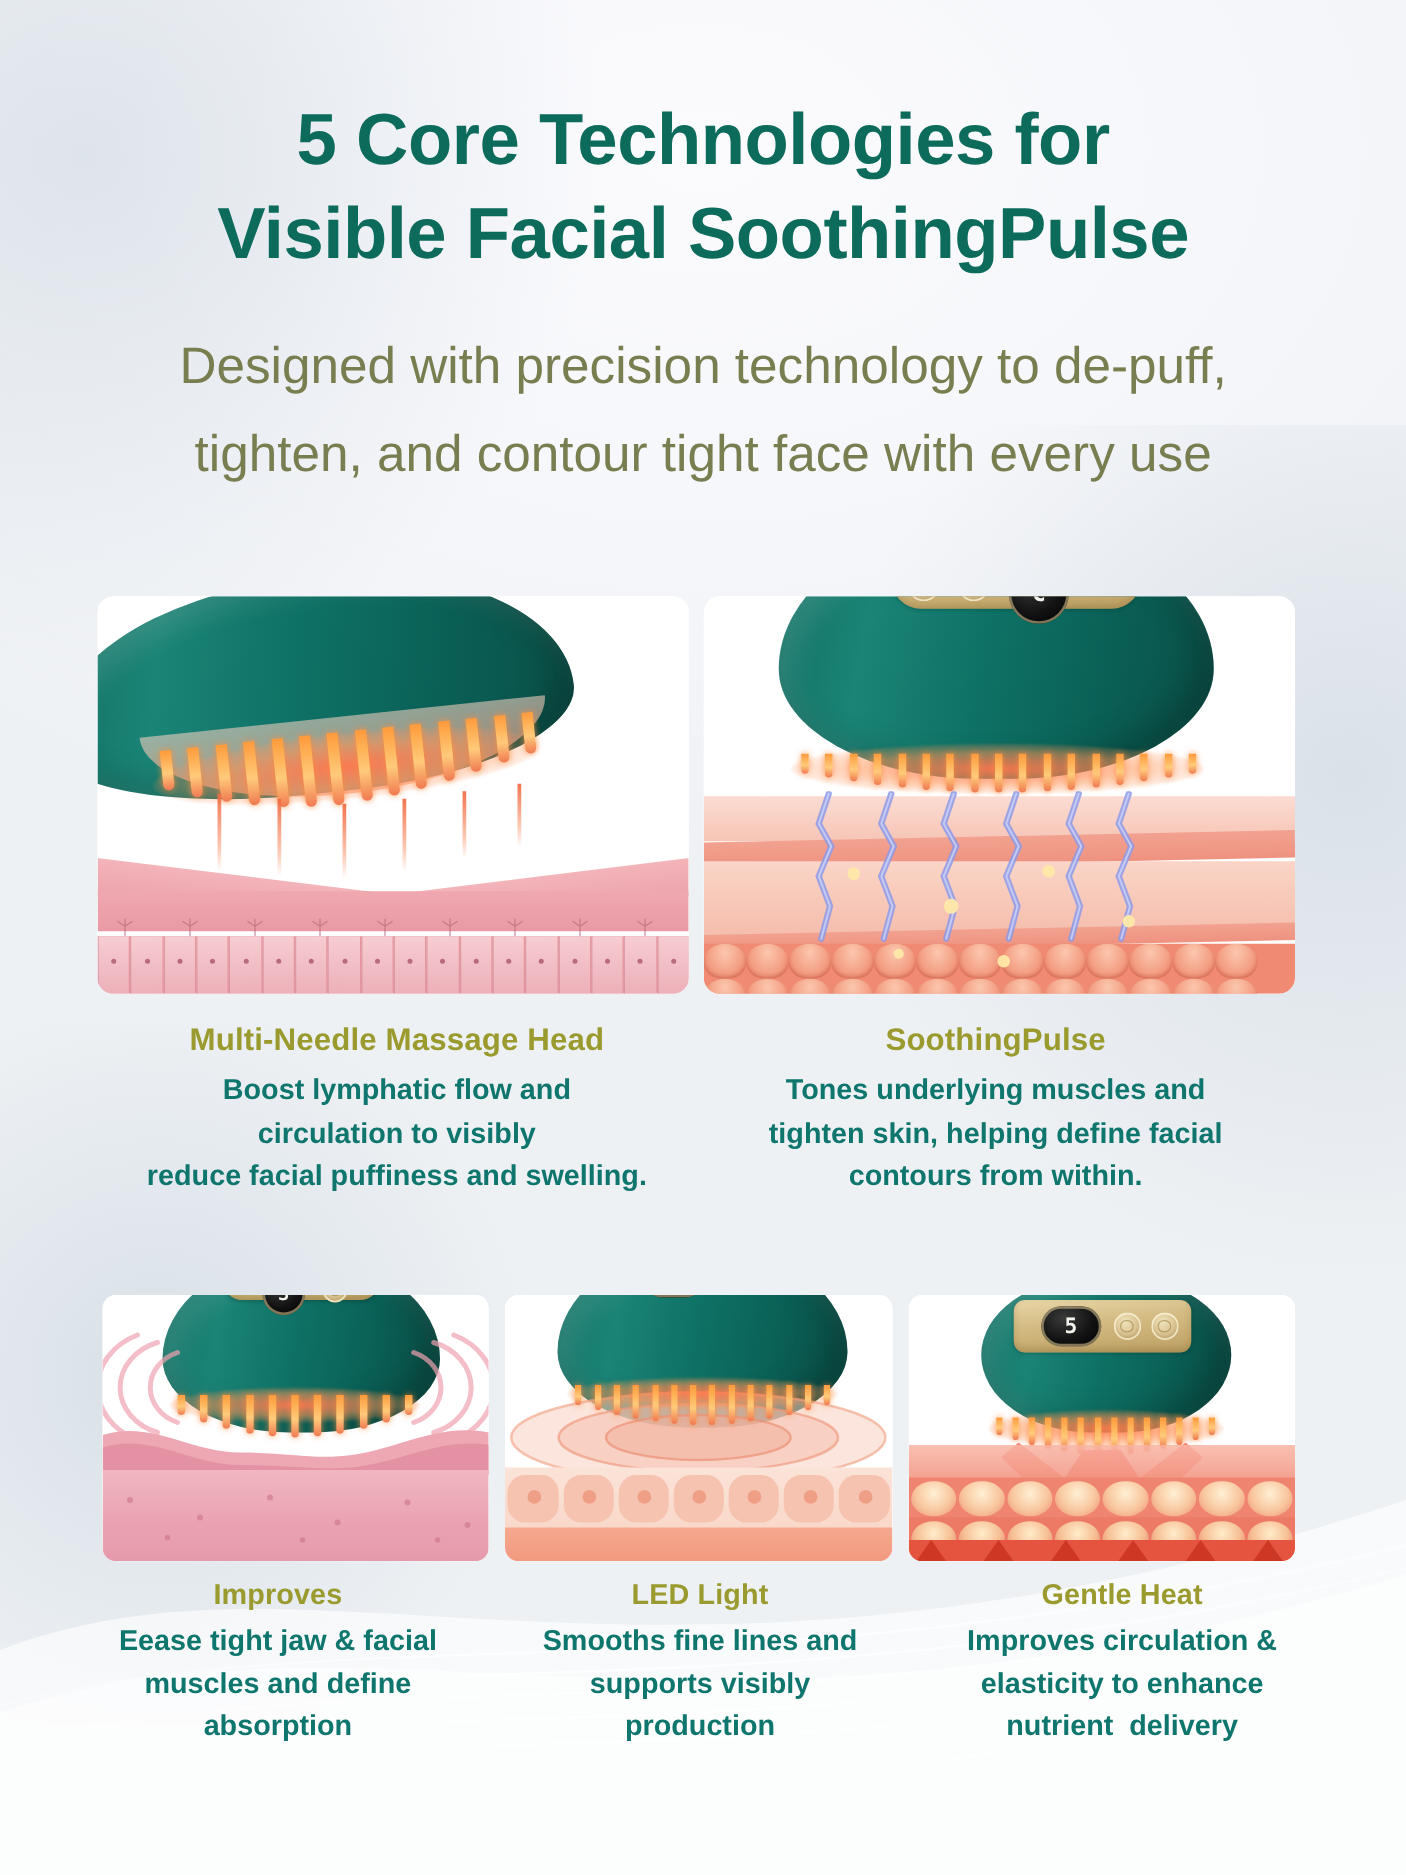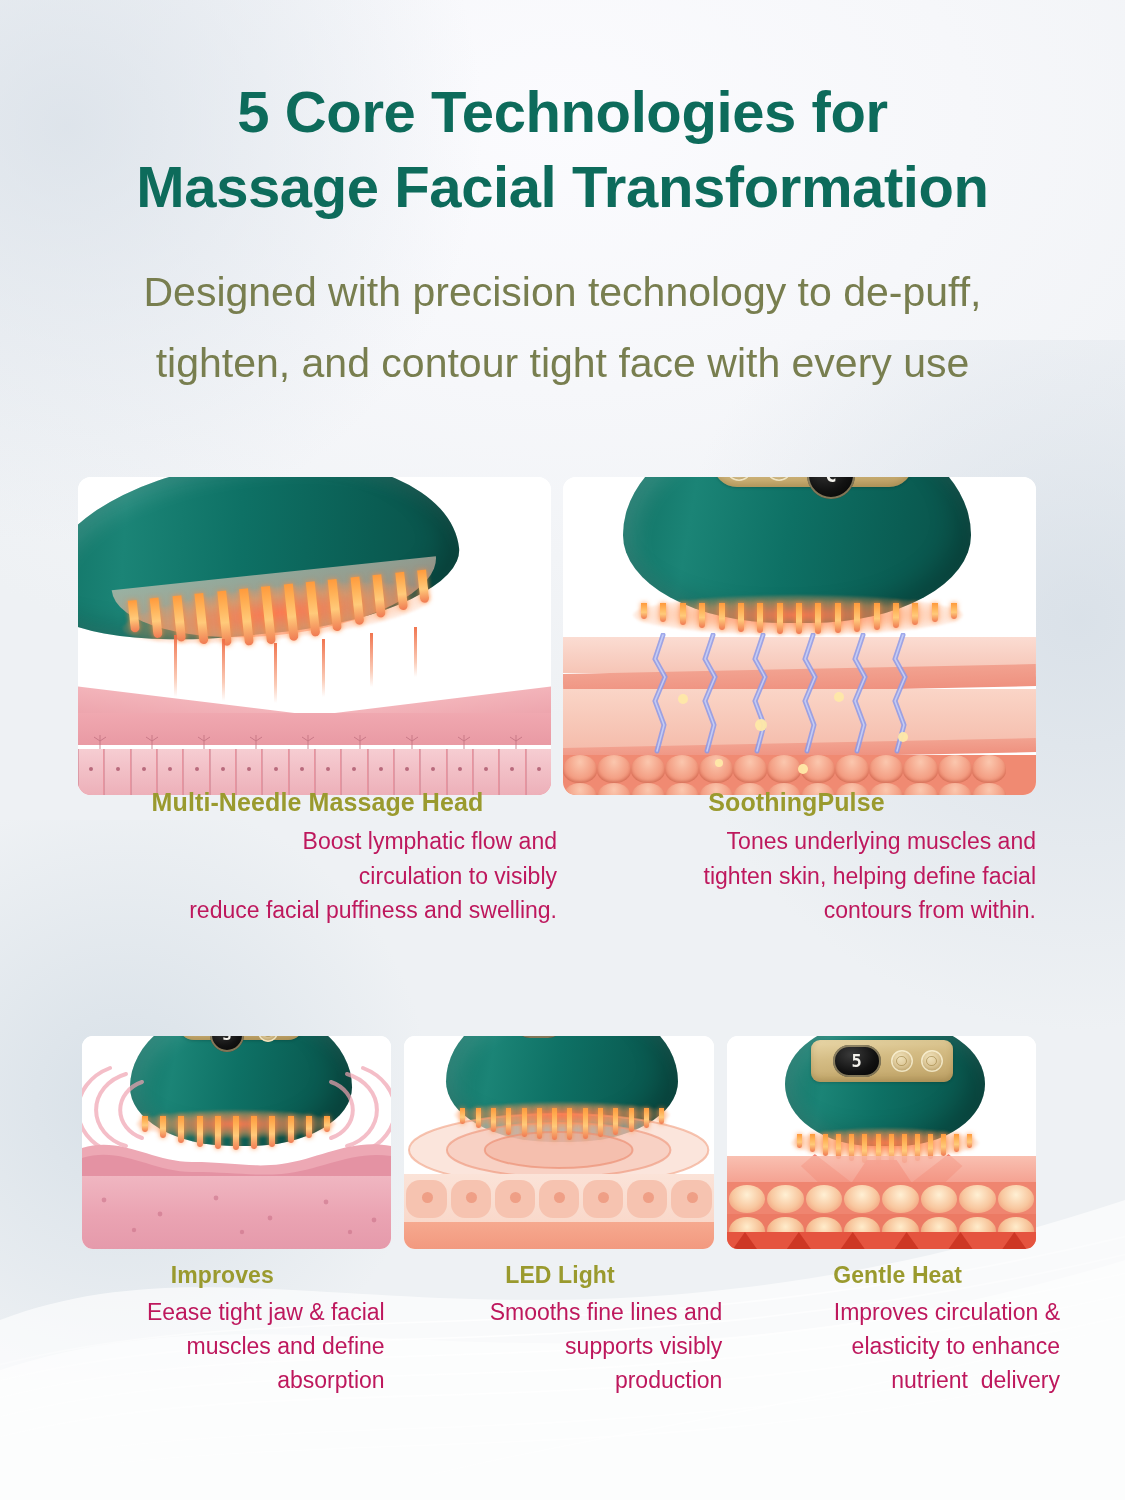--- a/index.html
+++ b/index.html
@@ -168,42 +168,41 @@
   .skin2-scales .sc{
     width:7.2%; height:28px;
     border-radius:50% 50% 45% 45%;
     background:radial-gradient(ellipse at 50% 25%, #fbc7ae 0%, #f39d82 60%, #e8765c 100%);
     box-shadow:inset 0 -2px 3px rgba(180,70,50,.4);
   }
   .pulse{ position:absolute; }
 
   
   .caps-top{
-    position:absolute; left:78px; top:788px;
+    position:absolute; left:78px; top:818px;
     width:958px; display:flex; 
   }
   .caps-bottom{
     position:absolute; left:60px; top:1262px;
     width:1000px; display:flex; gap:13px;
   }
   .caption{ flex:1; text-align:center; }
 
   .cap-title{
     color:#9a9a2e;
     font-size:25px;
     font-weight:bold;
     margin-bottom:7px;
     letter-spacing:.1px;
   }
   .cap-body{
-    color:#be185d;
+    color:#0f766e;
     font-size:23px;
-    font-weight:normal;
+    font-weight:bold;
     line-height:1.50;
-    text-align:right;
   }
   .caps-bottom .cap-title{ font-size:23px; margin-bottom:6px; }
   .caps-bottom .cap-body{ font-size:23px; line-height:1.48; }
   .cap-body .b-line{ display:block; white-space:pre; }
 </style>
 </head>
 <body>
 
 <div class="bg-vignette"></div>
 <div class="bg-left-wash"></div>
@@ -235,21 +234,21 @@
       <path d="M-20,398 C300,330 640,396 1160,266"></path>
       <path d="M-20,414 C300,348 640,412 1160,286"></path>
       <path d="M340,430 C520,372 760,352 1160,246"></path>
     </g>
   </svg>
 </div>
 
 <div class="header">
   <h1 class="page-title">
     <span class="t-line">5 Core Technologies for</span>
-    <span class="t-line">Massage Facial Transformation</span>
+    <span class="t-line">Visible Facial SoothingPulse</span>
   </h1>
   <p class="page-subtitle">
     <span class="s-line">Designed with precision technology to de-puff,</span>
     <span class="s-line">tighten, and contour tight face with every use</span>
   </p>
 </div>
 
 <div class="row-top">
 
   <div class="photo-card">

